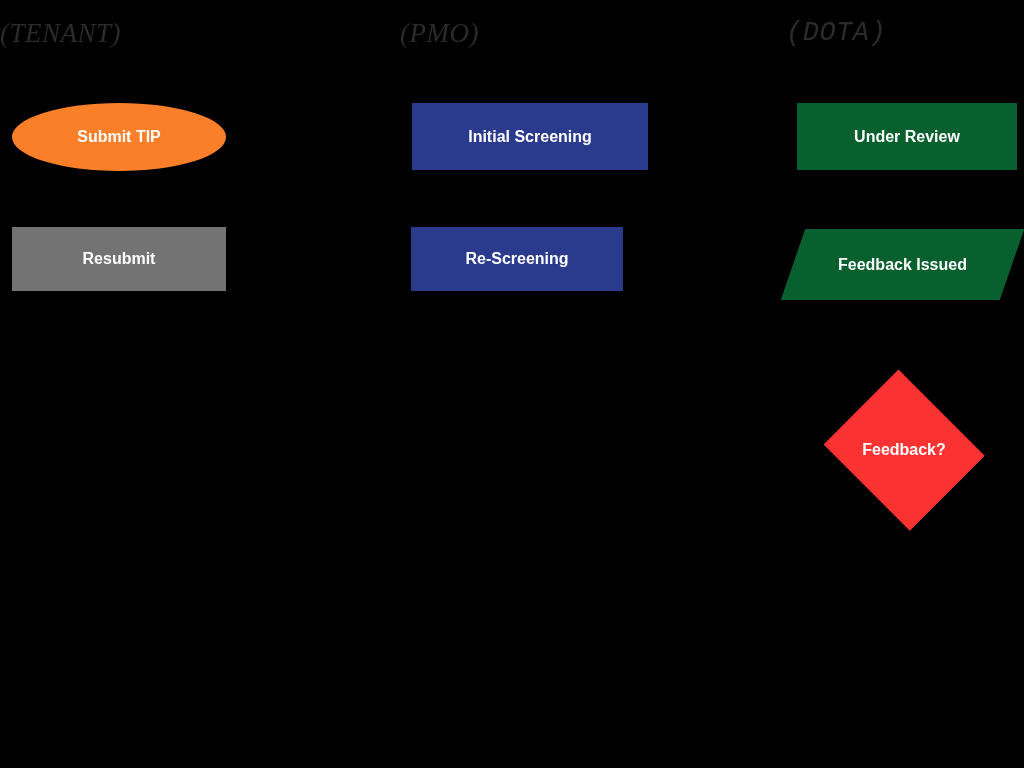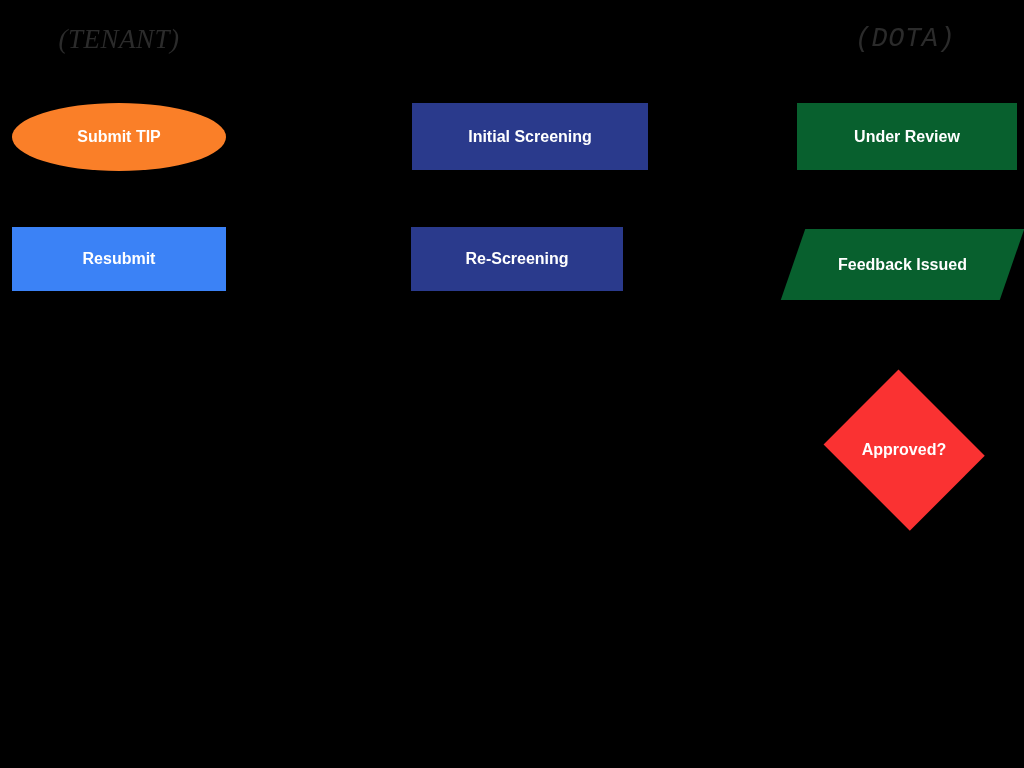--- a/index.html
+++ b/index.html
@@ -23,24 +23,24 @@
   }
 
   
   .lane-header {
     position: absolute;
     font-family: "Liberation Serif", serif;
     font-style: italic;
     font-size: 27px;
     font-weight: 400;
     color: #2b2b2b;
-    text-align: center;
+    text-align: left;
     white-space: nowrap;
     letter-spacing: 0.5px;
-    top: 22px;
+    top: 16px;
     line-height: 34px;
   }
 
   
   .node {
     position: absolute;
     display: flex;
     align-items: center;
     justify-content: center;
     box-sizing: border-box;
@@ -118,28 +118,29 @@
       <path d="M226,259 L406,259"></path>
       <path d="M626,259 L904,259 L904,371"></path>
       <path d="M820,450 L232,450"></path>
       <path d="M119,418 L119,291"></path>
       <path d="M904,523 L904,654"></path>
     </g>
   </svg>
 
   <div class="lane-header" style="left:0px; width:238px;">(TENANT)</div>
 
+  <div class="lane-header" style="left:400px; width:238px;">(PMO)</div>
 
   <div class="lane-header" style="left:786px; width:238px;font-family:Liberation Mono, monospace;">(DOTA)</div>
 
   <div class="node shape-ellipse" style="left:12px; top:103px; width:214px; height:68px; background:#FA7F28; z-index:3;">
     <span class="node-label">Submit TIP</span>
   </div>
 
-  <div class="node shape-rect" style="left:12px; top:227px; width:214px; height:64px; background:#3b82f6; z-index:3;">
+  <div class="node shape-rect" style="left:12px; top:227px; width:214px; height:64px; background:#737373; z-index:3;">
     <span class="node-label">Resubmit</span>
   </div>
 
 
   <div class="node shape-rect" style="left:412px; top:103px; width:236px; height:67px; background:#2A3A8C; z-index:3;">
     <span class="node-label">Initial Screening</span>
   </div>
 
   <div class="node shape-rect" style="left:411px; top:227px; width:212px; height:64px; background:#2A3A8C; z-index:3;">
     <span class="node-label">Re-Screening</span>
@@ -149,17 +150,17 @@
     <span class="node-label">Under Review</span>
   </div>
 
   <div class="node shape-parallelogram" style="left:793px; top:229px; width:219px; height:71px; z-index:3;">
     <span class="para-body" style="background:#08602E;"></span>
     <span class="node-label">Feedback Issued</span>
   </div>
 
   <div class="node shape-diamond" style="left:818px; top:375px; width:172px; height:150px; z-index:3;">
     <span class="diamond-body" style="background:#FA3232;"></span>
-    <span class="node-label">Approved?</span>
+    <span class="node-label">Feedback?</span>
   </div>
 
 
 </div>
 
 </body></html>

